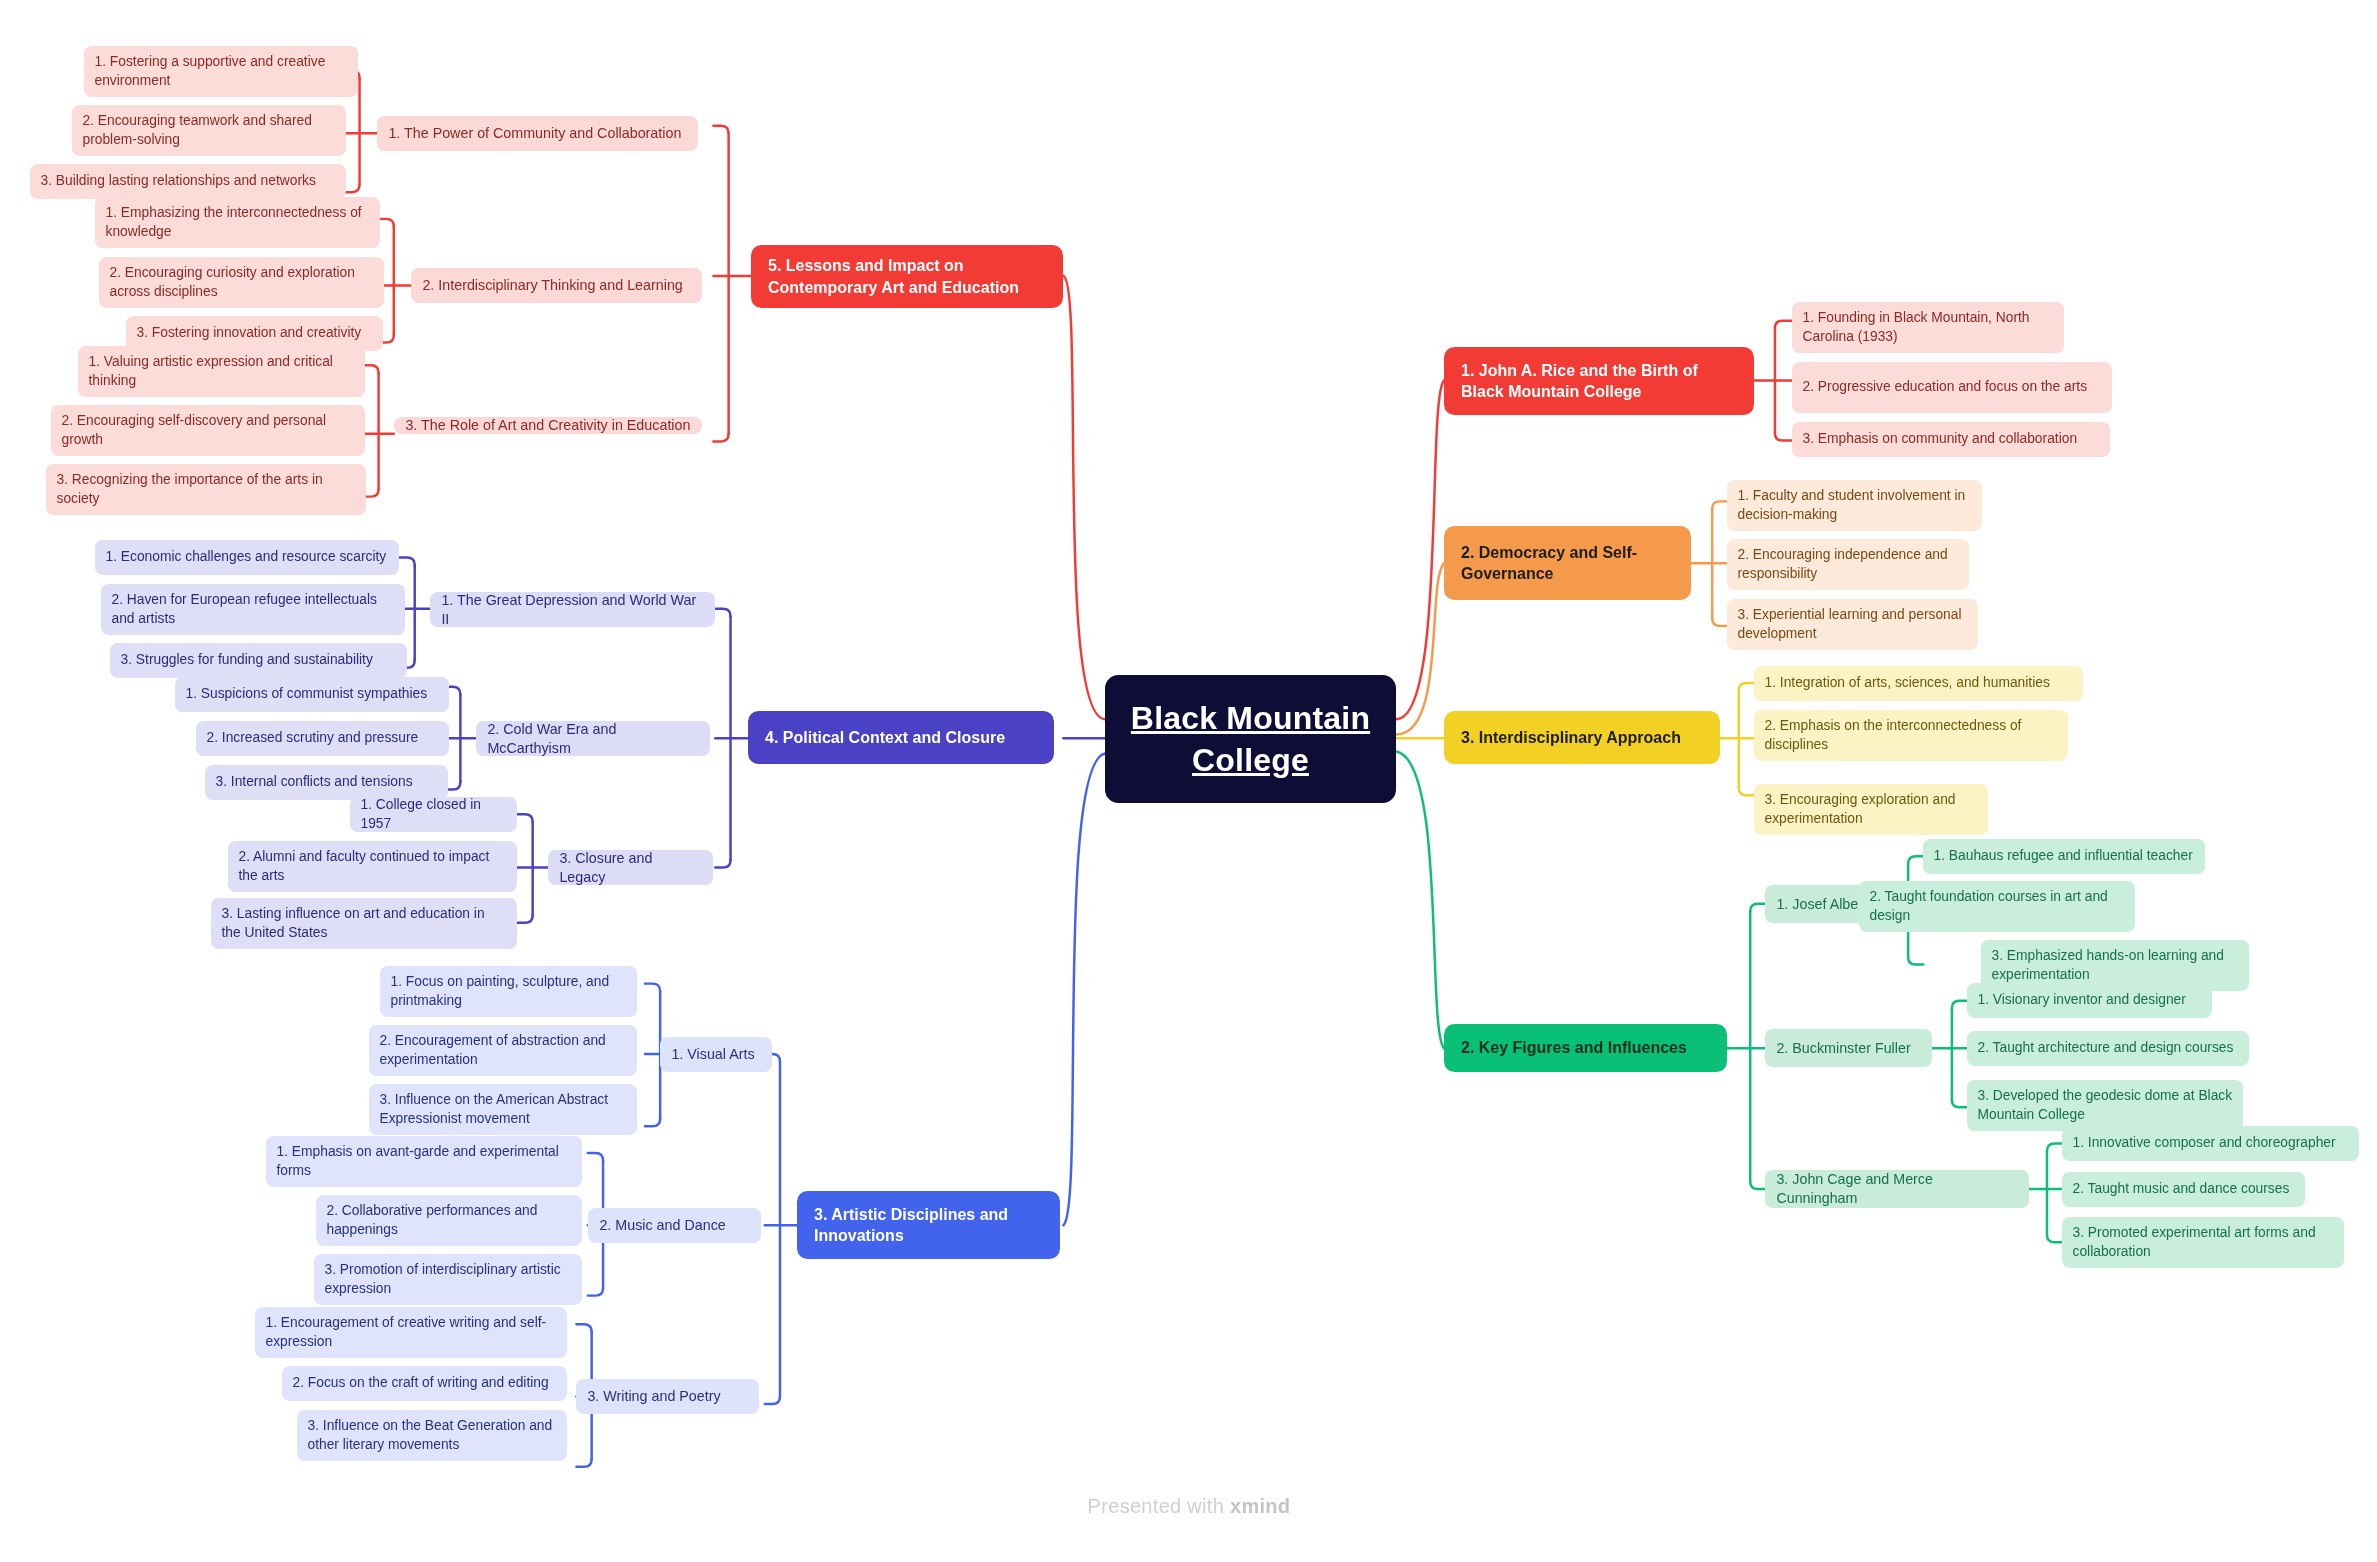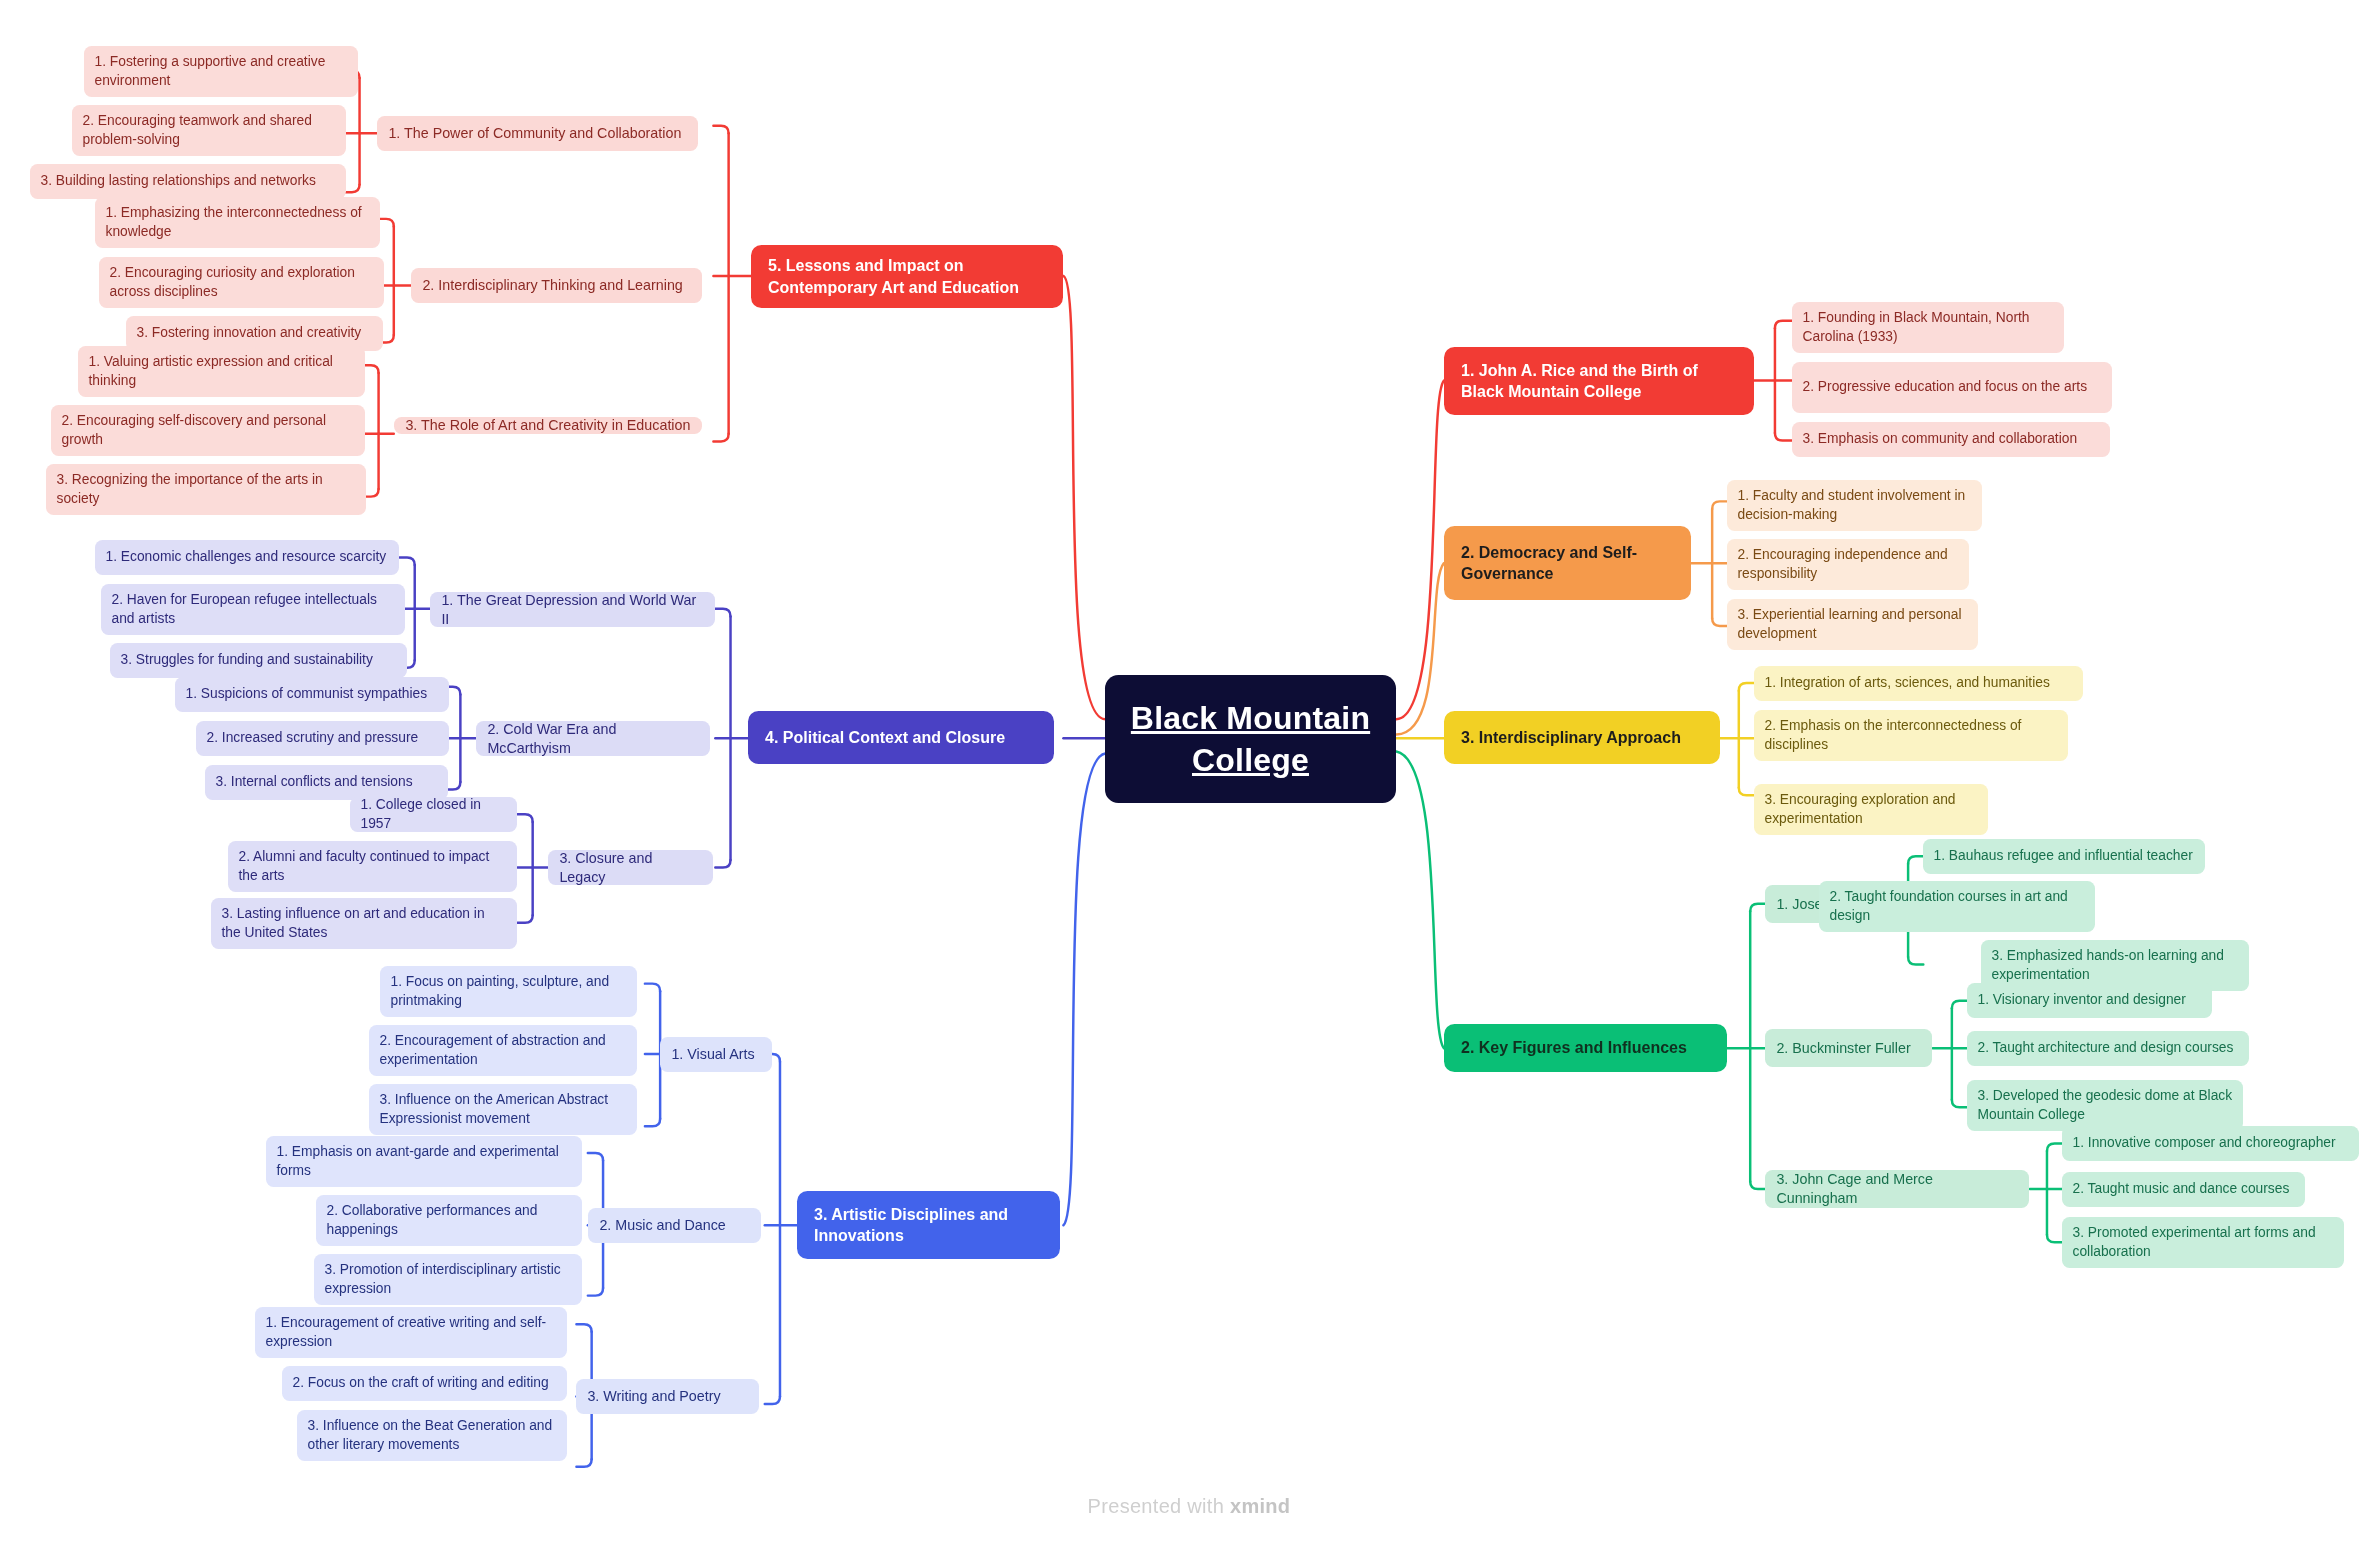--- a/index.html
+++ b/index.html
@@ -268,21 +268,21 @@
   <div class="node main green" style="left:1444px;top:1024px;width:283px;height:48px;">
     <span class="txt">2. Key Figures and Influences</span>
   </div>
 
   <div class="node sub green" style="left:1765px;top:885px;width:124px;height:38px;">
     <span class="txt">1. Josef Albers</span>
   </div>
   <div class="node leaf green" style="left:1923px;top:839px;width:282px;height:35px;">
     <span class="txt">1. Bauhaus refugee and influential teacher</span>
   </div>
-  <div class="node leaf green" style="left:1819px;top:881px;width:276px;height:51px;">
+  <div class="node leaf green" style="left:1859px;top:881px;width:276px;height:51px;">
     <span class="txt">2. Taught foundation courses in art and design</span>
   </div>
   <div class="node leaf green" style="left:1981px;top:940px;width:268px;height:51px;">
     <span class="txt">3. Emphasized hands-on learning and experimentation</span>
   </div>
 
   <div class="node sub green" style="left:1765px;top:1029px;width:167px;height:38px;">
     <span class="txt">2. Buckminster Fuller</span>
   </div>
   <div class="node leaf green" style="left:1967px;top:983px;width:245px;height:35px;">

